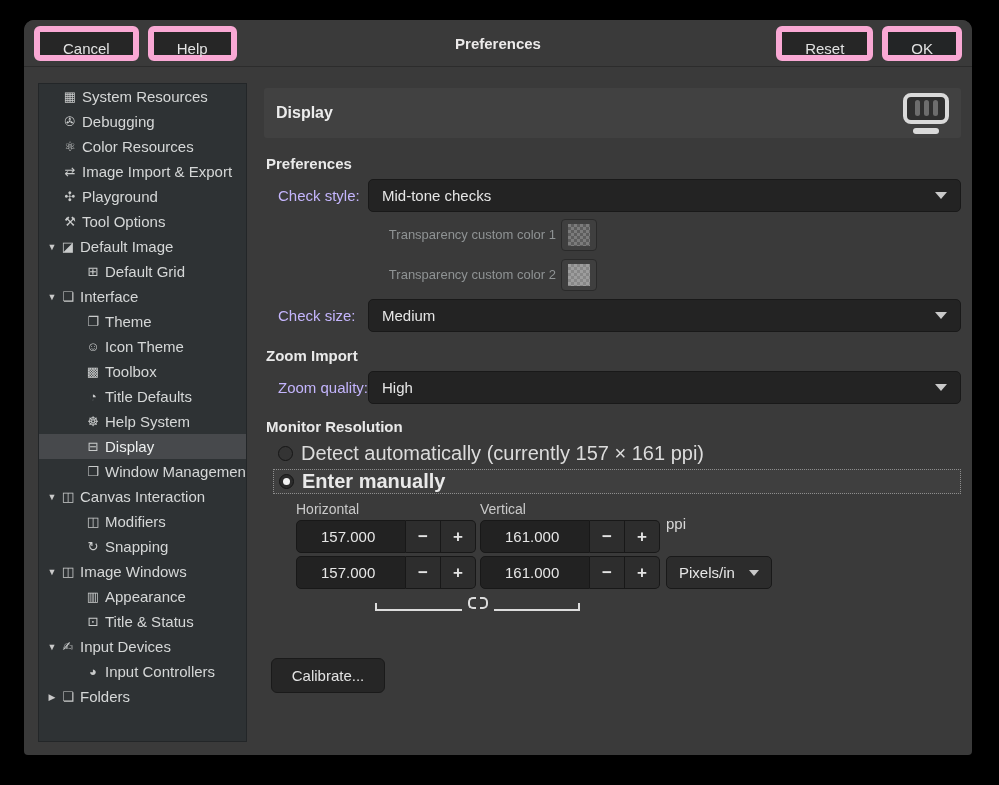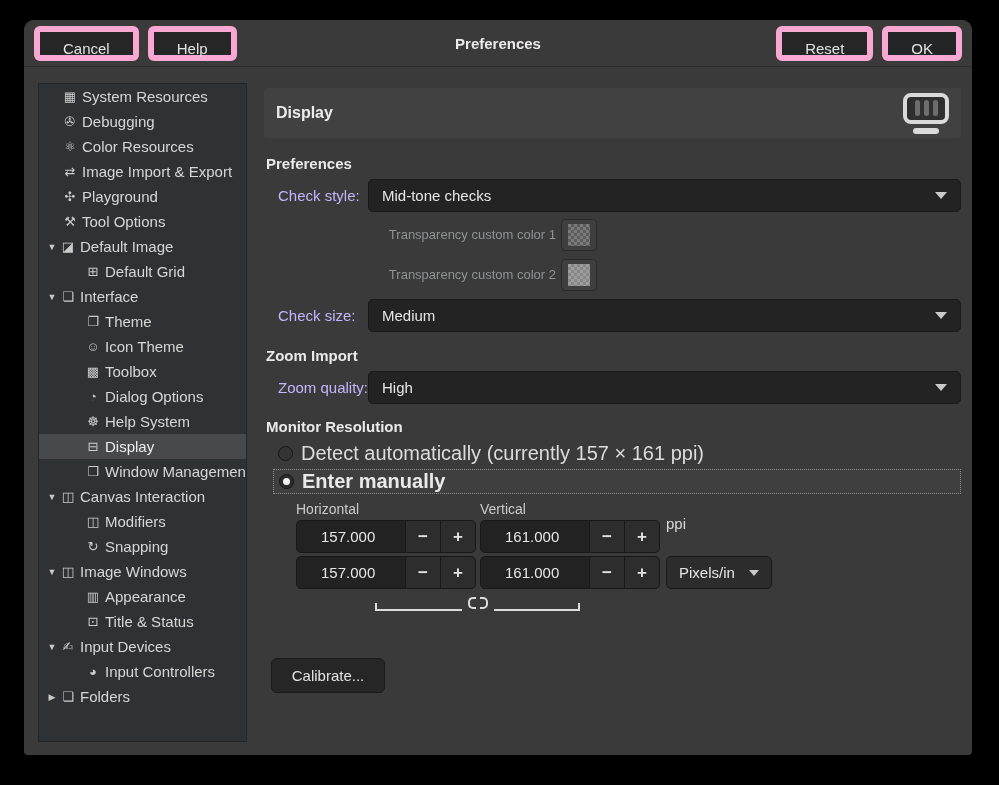--- a/index.html
+++ b/index.html
@@ -180,21 +180,21 @@
       <div class="side-row lvl2">
         <span class="side-icon">☺</span>
         <span>Icon Theme</span>
       </div>
       <div class="side-row lvl2">
         <span class="side-icon">▩</span>
         <span>Toolbox</span>
       </div>
       <div class="side-row lvl2">
         <span class="side-icon">◔</span>
-        <span>Dialog Options</span>
+        <span>Title Defaults</span>
       </div>
       <div class="side-row lvl2">
         <span class="side-icon">☸</span>
         <span>Help System</span>
       </div>
       <div class="side-row lvl2 selected">
         <span class="side-icon">⊟</span>
         <span>Display</span>
       </div>
       <div class="side-row lvl2">

